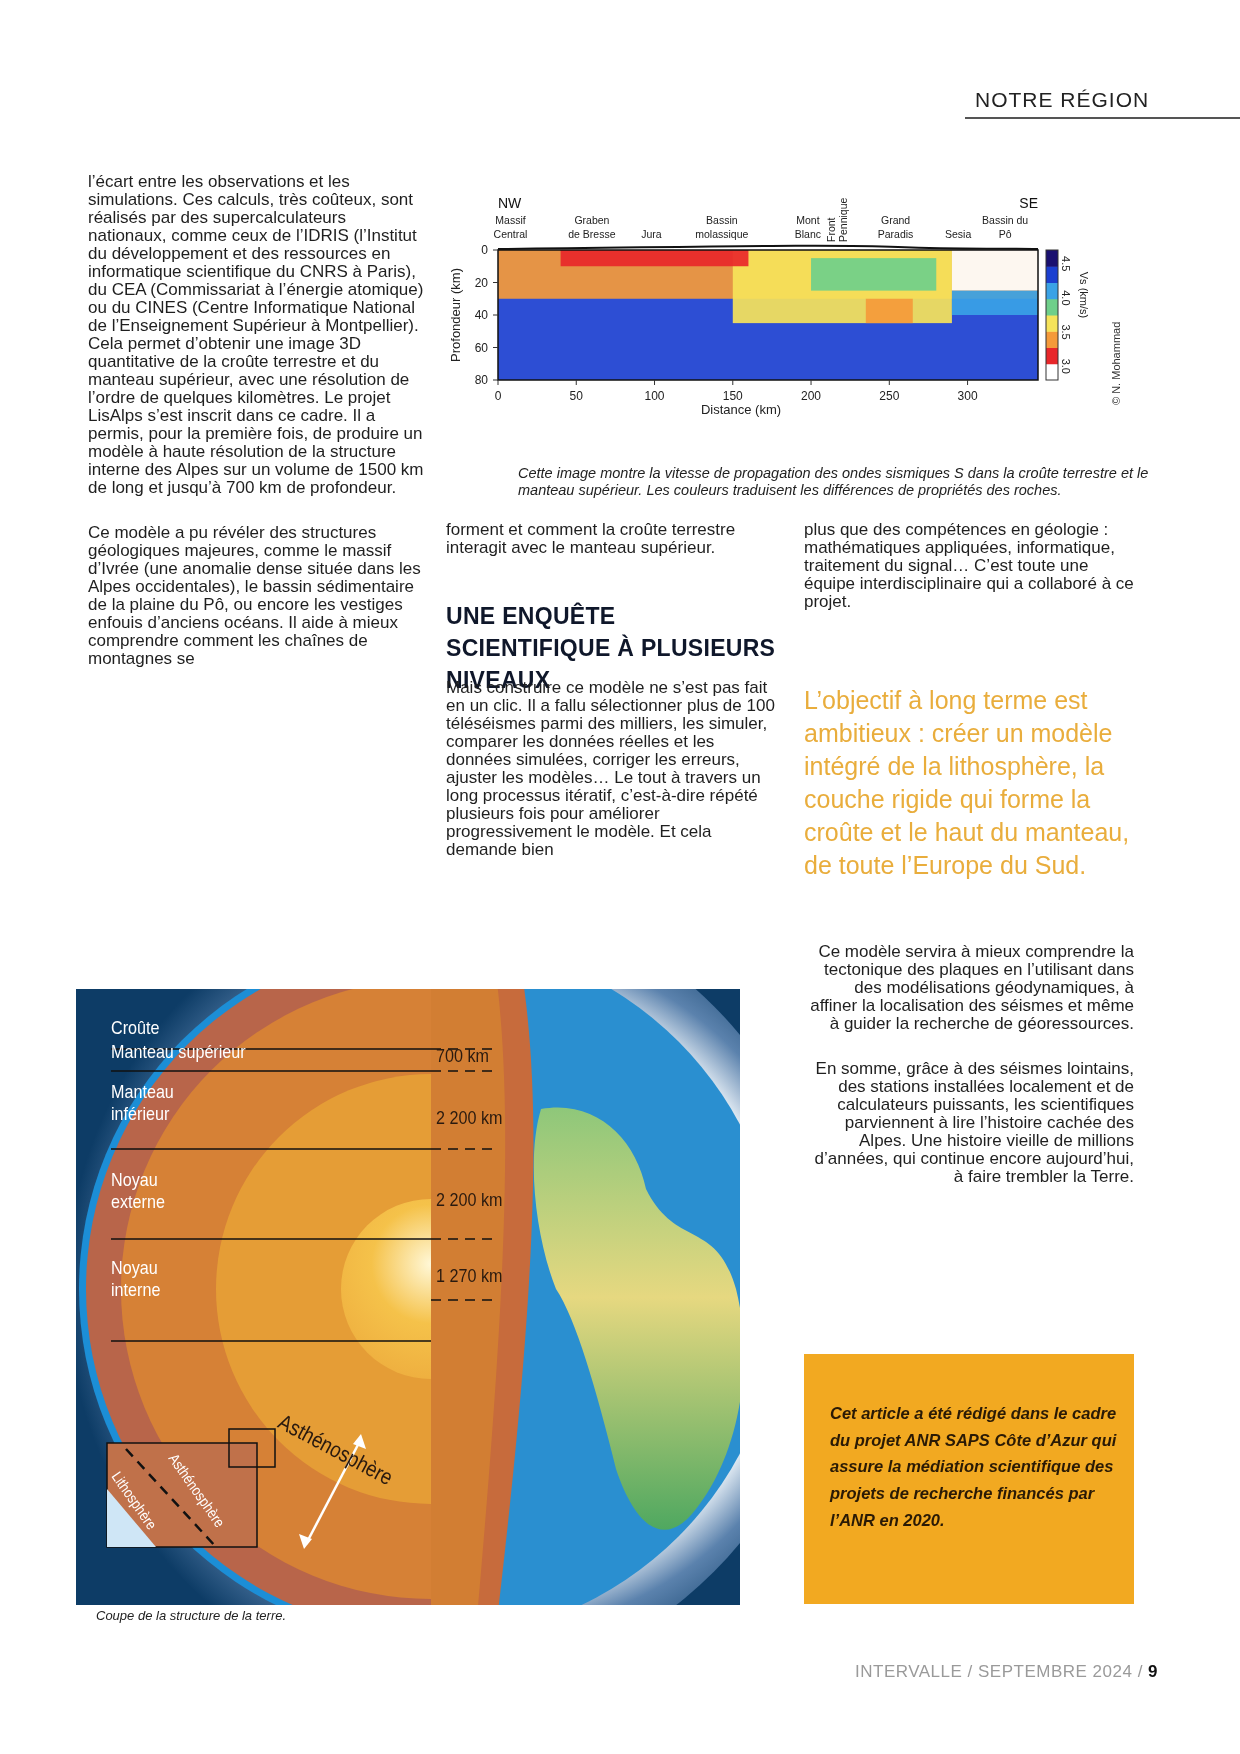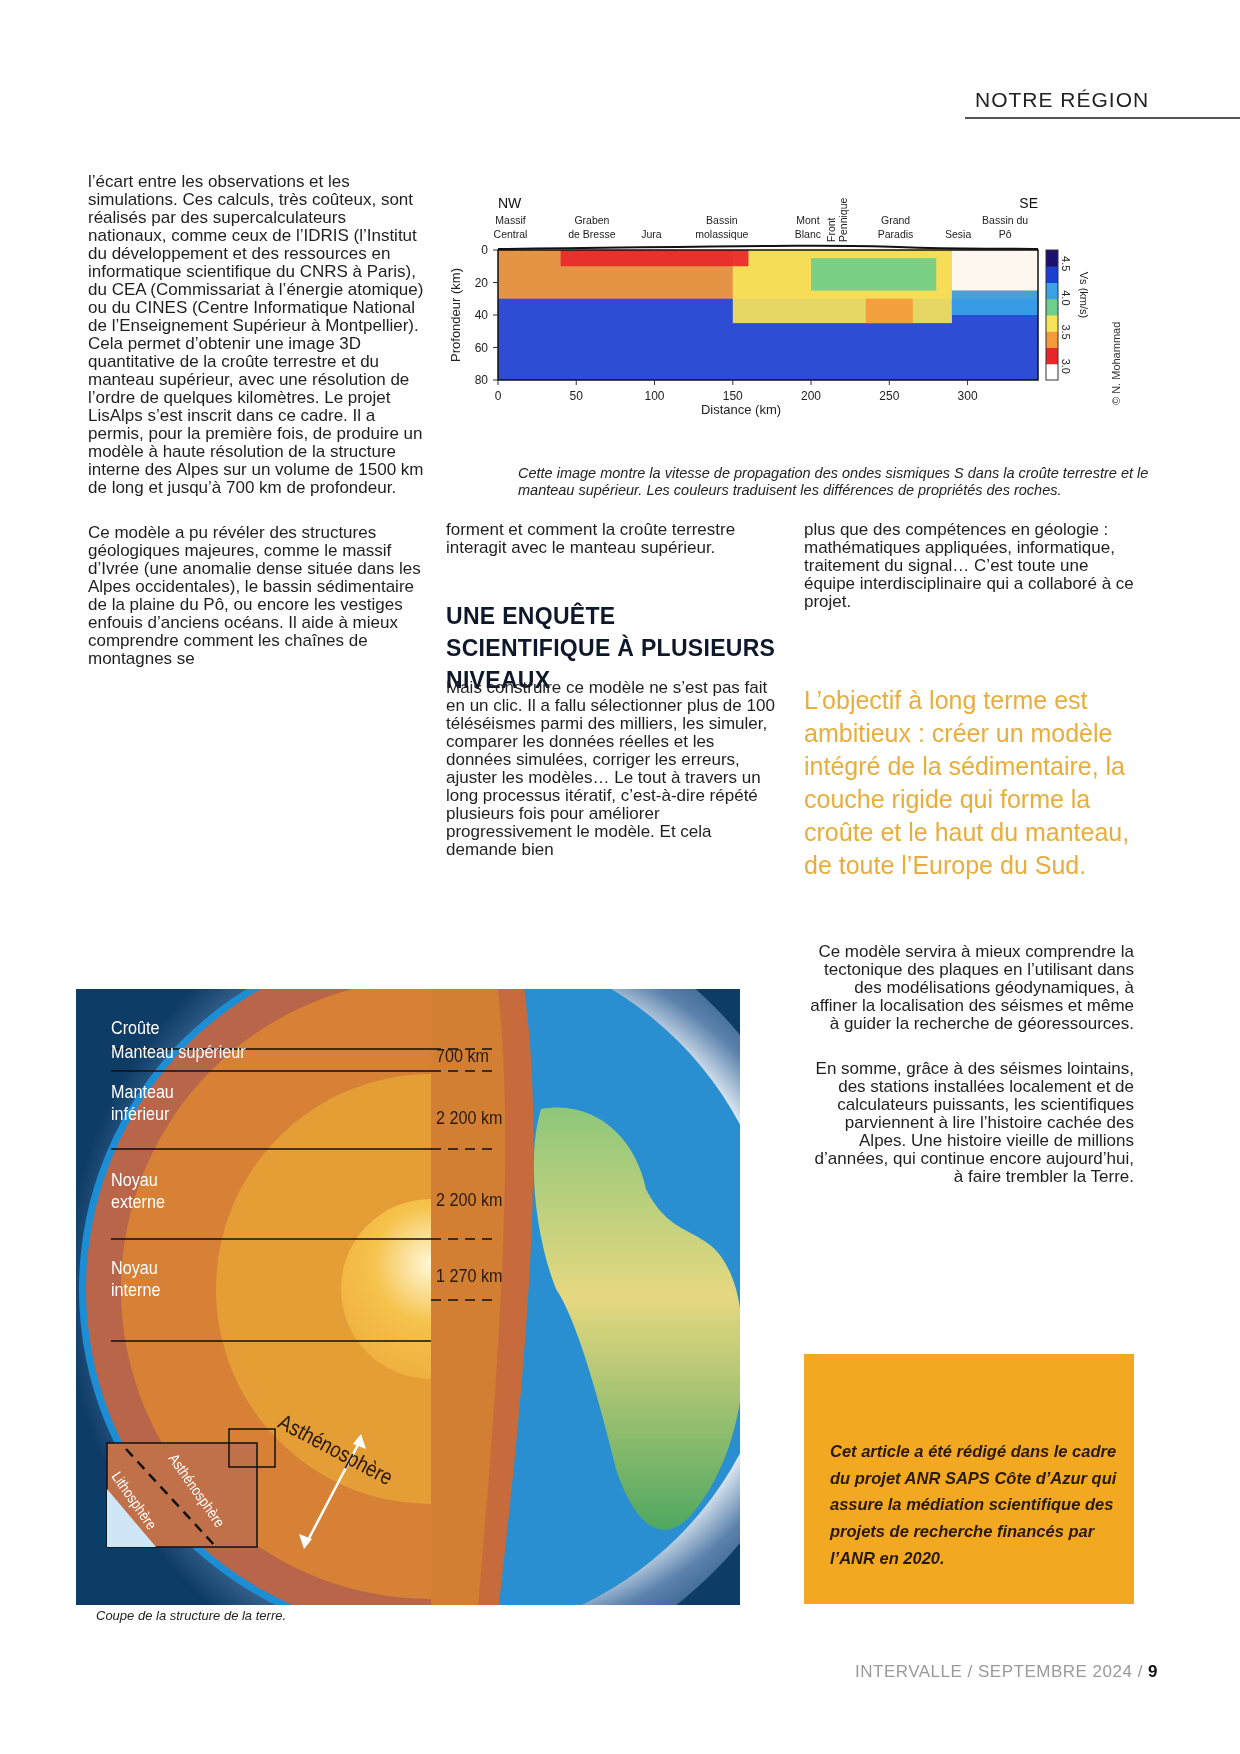--- a/index.html
+++ b/index.html
@@ -13,21 +13,21 @@
   .col1 { left:88px; top:173px; width:340px; }
   .col2a { left:446px; top:521px; width:330px; }
   .col3a { left:804px; top:521px; width:330px; }
   .heading { position:absolute; left:446px; top:600px; width:340px; font-size:23px; line-height:32px; font-weight:bold; color:#0f172a; letter-spacing:0.3px; }
   .col2b { left:446px; top:679px; width:330px; }
   .quote { position:absolute; left:804px; top:684px; width:330px; font-size:25px; line-height:33px; color:#e9ad3c; }
   .col3b { left:804px; top:943px; width:330px;text-align:right; }
   .caption1 { position:absolute; left:470px; top:465px; width:680px; font-size:14.5px; line-height:17px; font-style:italic; color:#222;margin-left:48px; }
   .caption2 { position:absolute; left:96px; top:1608px; font-size:13px; font-style:italic; color:#222; }
   .orange-box { position:absolute; left:804px; top:1354px; width:330px; height:250px; background:#f2a921; }
-  .orange-text { position:absolute; left:26px; top:46px; width:290px; font-size:16.5px; line-height:26.7px; font-style:italic; font-weight:bold; color:#2a1a05;margin-top:38px; }
+  .orange-text { position:absolute; left:26px; top:46px; width:290px; font-size:16.5px; line-height:26.7px; font-style:italic; font-weight:bold; color:#2a1a05; }
   .footer { position:absolute; left:855px; top:1662px; font-size:17px; letter-spacing:0.5px; color:#9a9a9a; }
   .footer b { color:#111; font-weight:bold; }
   .chart-box { position:absolute; left:446px; top:188px; width:680px; height:240px; }
   .earth { position:absolute; left:76px; top:989px; width:664px; height:616px; overflow:hidden; background:#0d3c66; }
   .earth-label { position:absolute; color:#ffffff; font-size:19px; line-height:22px; font-family:"Liberation Sans", sans-serif; transform:scaleX(0.85); transform-origin:left top; }
   .km-label { position:absolute; color:#2a1a0f; font-size:19px; transform:scaleX(0.85); transform-origin:left top; }
   .credit-v { position:absolute; color:#ffffff; font-size:11px; transform:rotate(-90deg); transform-origin:left top; white-space:nowrap; }
 </style>
 </head>
 <body>
@@ -120,21 +120,21 @@
   <p>forment et comment la croûte terrestre interagit avec le manteau supérieur.</p>
 </div>
 <div class="heading">UNE ENQUÊTE SCIENTIFIQUE À PLUSIEURS NIVEAUX</div>
 <div class="col col2b">
   <p>Mais construire ce modèle ne s’est pas fait en un clic. Il a fallu sélectionner plus de 100 téléséismes parmi des milliers, les simuler, comparer les données réelles et les données simulées, corriger les erreurs, ajuster les modèles… Le tout à travers un long processus itératif, c’est-à-dire répété plusieurs fois pour améliorer progressivement le modèle. Et cela demande bien</p>
 </div>
 
 <div class="col col3a">
   <p>plus que des compétences en géologie : mathématiques appliquées, informatique, traitement du signal… C’est toute une équipe interdisciplinaire qui a collaboré à ce projet.</p>
 </div>
-<div class="quote">L’objectif à long terme est ambitieux : créer un modèle intégré de la sédimentaire, la couche rigide qui forme la croûte et le haut du manteau, de toute l’Europe du Sud.</div>
+<div class="quote">L’objectif à long terme est ambitieux : créer un modèle intégré de la lithosphère, la couche rigide qui forme la croûte et le haut du manteau, de toute l’Europe du Sud.</div>
 <div class="col col3b">
   <p>Ce modèle servira à mieux comprendre la tectonique des plaques en l’utilisant dans des modélisations géodynamiques, à affiner la localisation des séismes et même à guider la recherche de géoressources.</p>
   <p>En somme, grâce à des séismes lointains, des stations installées localement et de calculateurs puissants, les scientifiques parviennent à lire l’histoire cachée des Alpes. Une histoire vieille de millions d’années, qui continue encore aujourd’hui, à faire trembler la Terre.</p>
 </div>
 
 <div class="orange-box">
   <div class="orange-text">Cet article a été rédigé dans le cadre du projet ANR SAPS Côte d’Azur qui assure la médiation scientifique des projets de recherche financés par l’ANR en 2020.</div>
 </div>
 
 <div class="earth">

